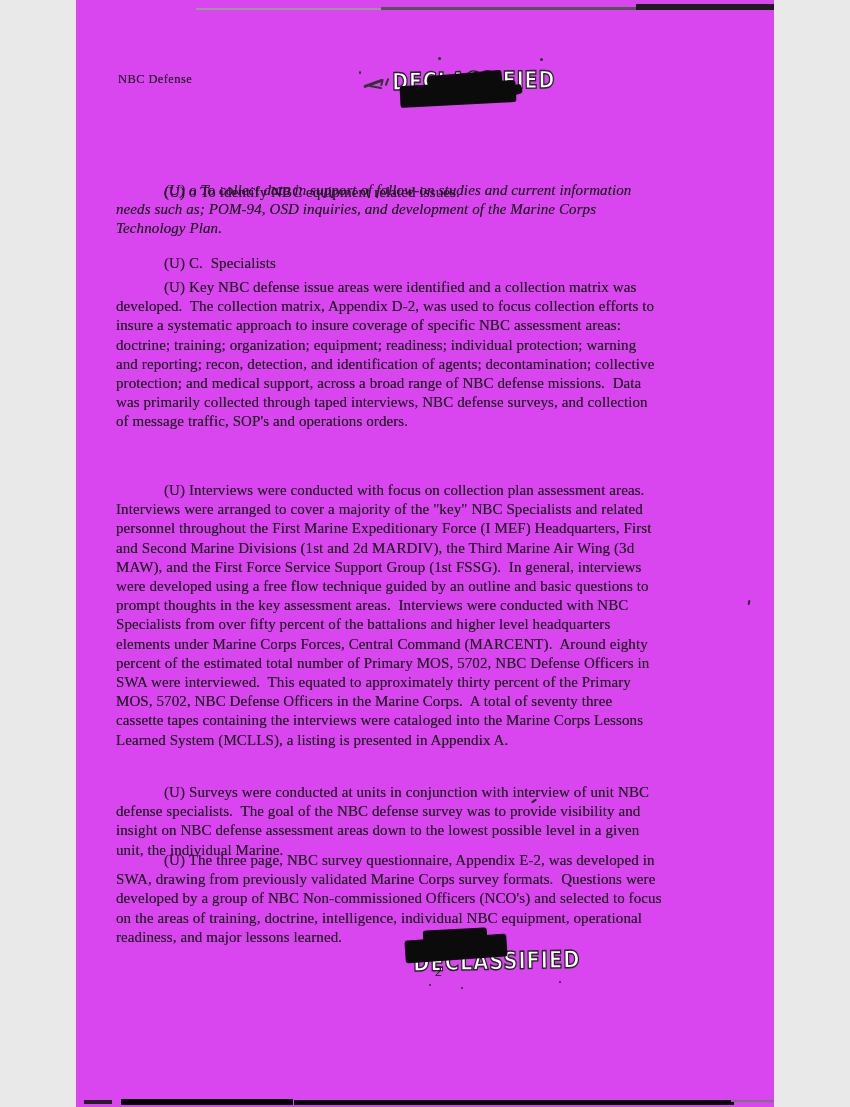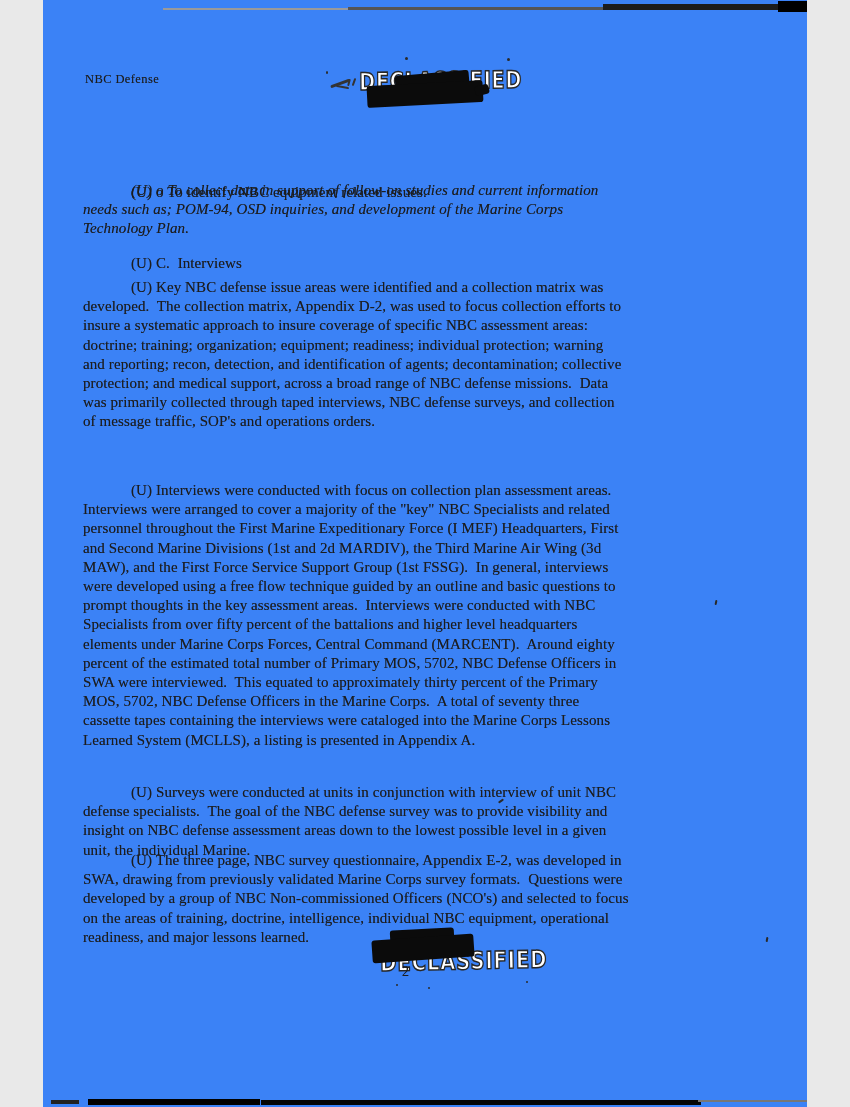--- a/index.html
+++ b/index.html
@@ -1,18 +1,18 @@
 <!DOCTYPE html>
 <html><head>
 <meta charset="utf-8">
 <style>
   html,body { margin:0; padding:0; background:#e9e9e9; }
   .page {
-    position:relative; width:764px; height:1107px; margin:0 auto;
-    background:#3b82f6; overflow:hidden;
+    position:relative; width:698px; height:1107px; margin:0 auto;
+    background:#d946ef; overflow:hidden;
     font-family:"Liberation Serif", serif; color:#1d1d1d;
   }
   
   .para {
     position:absolute; left:40px; width:665px;
     font-size:15px; line-height:19.2px;
     white-space:pre-wrap; text-indent:48px;
     letter-spacing:0.1px;
     text-shadow:0 0 0.4px rgba(20,20,20,0.55);
   }
@@ -105,21 +105,21 @@
   <div class="redaction" id="redact-top-tip"></div>
   <div class="pen" id="sq1"></div>
   <div class="pen" id="sq2"></div>
   <div class="pen" id="sq3"></div>
   <div class="pen" id="sq4"></div>
 
   <div class="para" id="p1">(U) o To identify NBC equipment related issues.</div>
   <div class="para" id="p2">(U) o To collect data in support of follow-on studies and current information
 needs such as; POM-94, OSD inquiries, and development of the Marine Corps
 Technology Plan.</div>
-  <div class="para" id="p3">(U) C.  Interviews</div>
+  <div class="para" id="p3">(U) C.  Specialists</div>
   <div class="para" id="p4">(U) Key NBC defense issue areas were identified and a collection matrix was
 developed.  The collection matrix, Appendix D-2, was used to focus collection efforts to
 insure a systematic approach to insure coverage of specific NBC assessment areas:
 doctrine; training; organization; equipment; readiness; individual protection; warning
 and reporting; recon, detection, and identification of agents; decontamination; collective
 protection; and medical support, across a broad range of NBC defense missions.  Data
 was primarily collected through taped interviews, NBC defense surveys, and collection
 of message traffic, SOP's and operations orders.</div>
   <div class="para" id="p5">(U) Interviews were conducted with focus on collection plan assessment areas.
 Interviews were arranged to cover a majority of the "key" NBC Specialists and related

